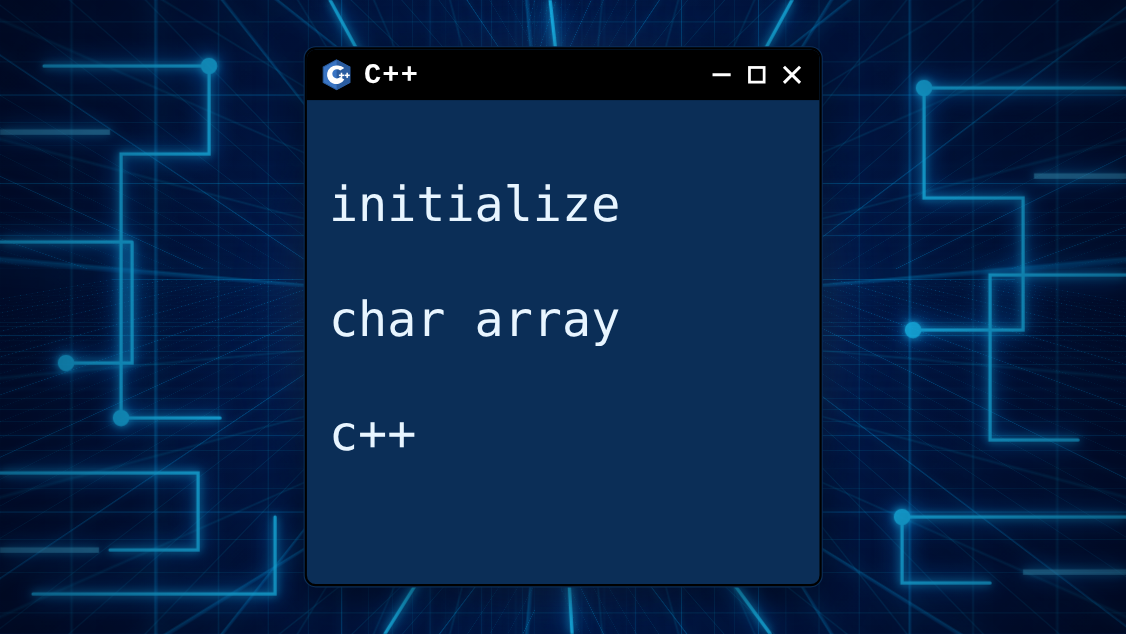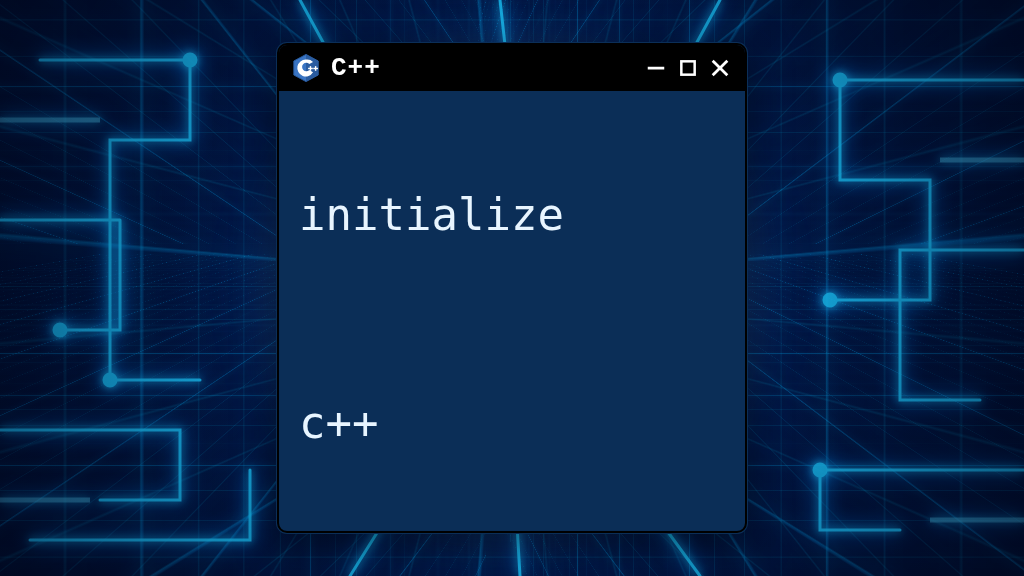--- a/index.html
+++ b/index.html
@@ -110,21 +110,20 @@
   }
   .ctrl svg { stroke: #fff; stroke-width: 3; fill: none; }
 
   .content {
     padding: 18px 20px;
     color: #e8f5ff;
     font-size: 44px;
     line-height: 1.18;
     font-family: "DejaVu Sans Mono","Liberation Mono","Consolas",monospace;
     white-space: pre-line;
-    margin-top: 28px;
   }
 </style>
 </head>
 <body>
 
 <div class="bg">
   <div class="grid">
     <div class="plane floor"></div>
     <div class="plane ceil"></div>
     <div class="plane left"></div>
@@ -196,16 +195,16 @@
       <div class="ctrl">
         <svg viewBox="0 0 24 24" width="22" height="22">
           <line x1="4" y1="4" x2="20" y2="20"></line>
           <line x1="20" y1="4" x2="4" y2="20"></line>
         </svg>
       </div>
     </div>
   </div>
   <div class="content">
     <span>initialize</span><br>
-    <br>
+    <span>char array</span><br>
     <span>c++</span>
   </div>
 </div>
 
 </body></html>

